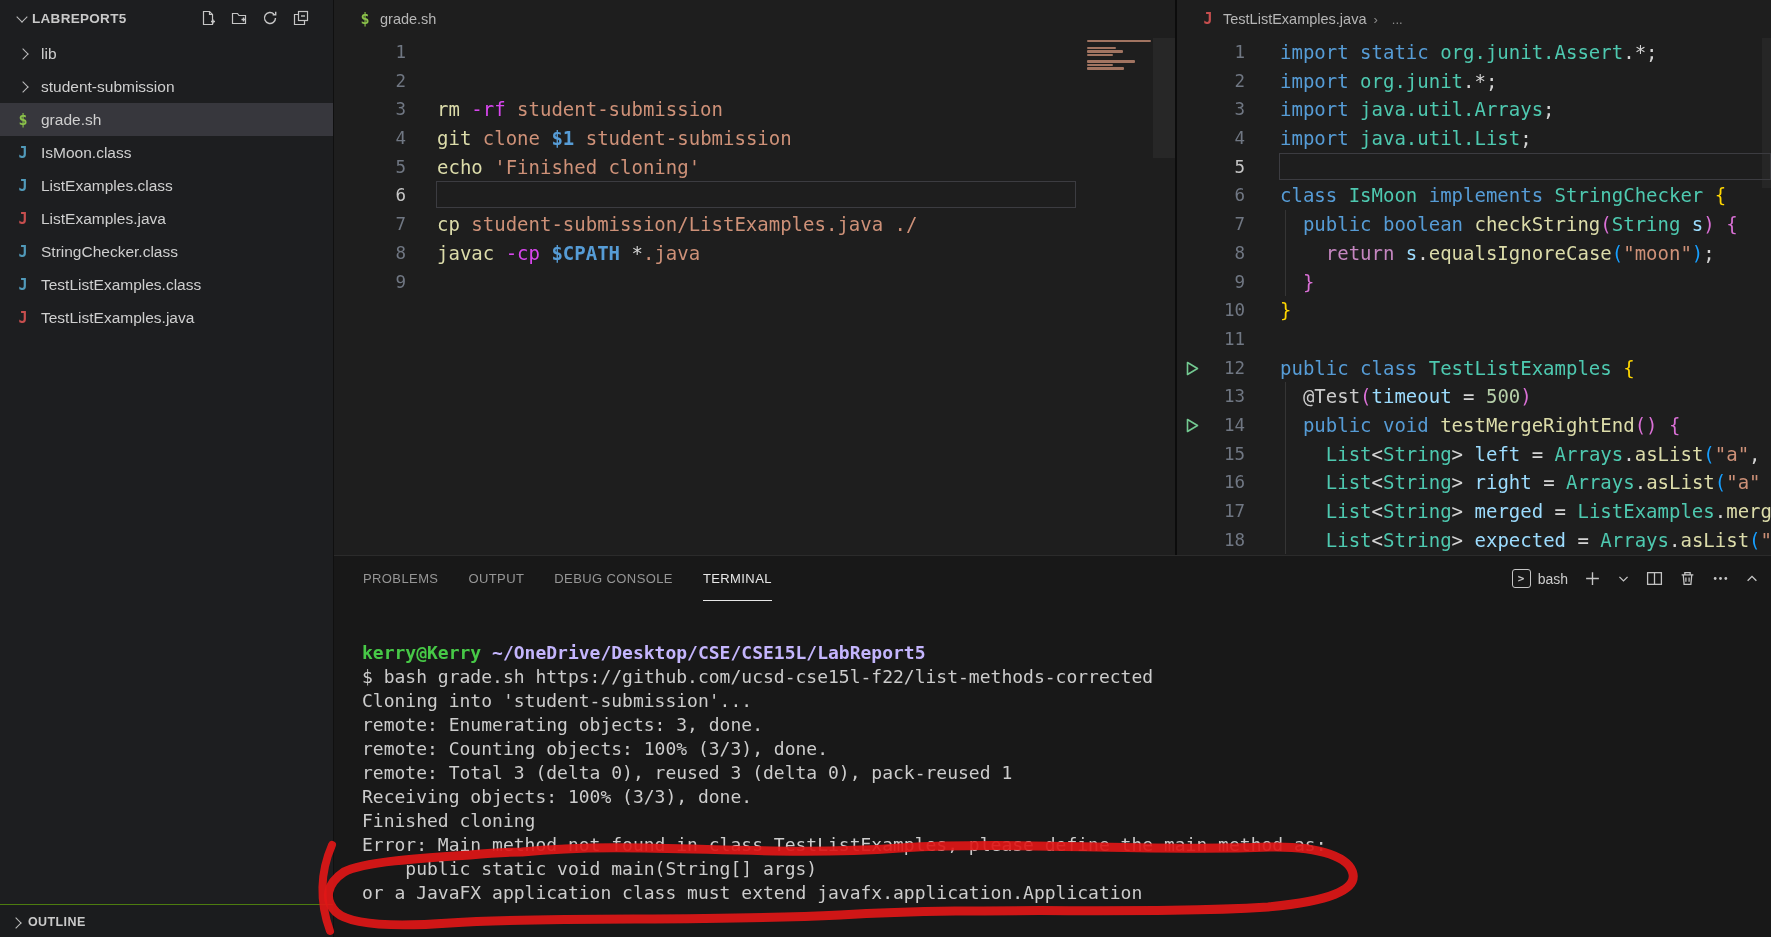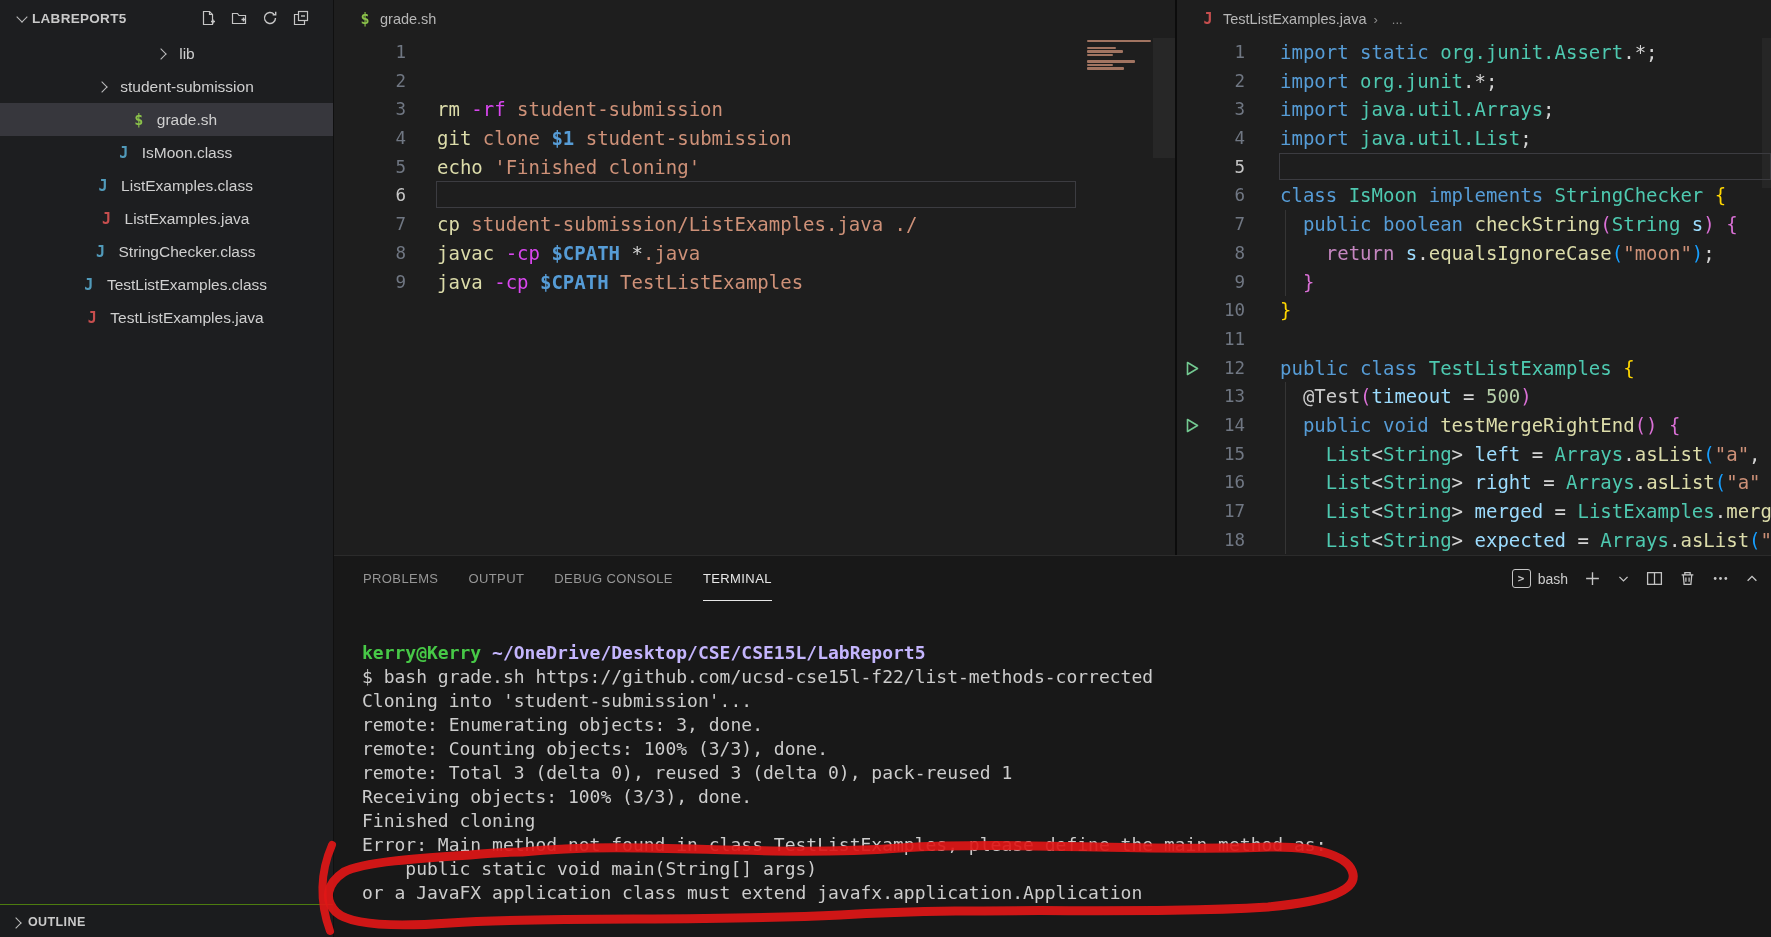--- a/index.html
+++ b/index.html
@@ -8,21 +8,21 @@
   
   .sidebar{position:absolute;left:0;top:0;width:333px;height:937px;background:#1d1e20;border-right:1px solid #101010;}
   .sb-header{position:absolute;left:0;top:0;width:100%;height:36px;display:flex;align-items:center;padding:0 18px;box-sizing:border-box;}
   .sb-title{font-weight:bold;font-size:13.5px;letter-spacing:.3px;color:#c9c9c9;margin-left:6px;flex:0 0 auto;}
   .sb-actions{margin-left:auto;display:flex;gap:15px;align-items:center;padding-right:6px;}
   .sb-actions svg{display:block;cursor:pointer;}
   .chev{display:inline-block;width:7px;height:7px;border-right:1.4px solid #bdbdbd;border-bottom:1.4px solid #bdbdbd;}
   .chev.down{transform:rotate(45deg);margin-top:-3px;}
   .chev.right{transform:rotate(-45deg);}
   .file-list{position:absolute;left:0;top:37px;width:100%;}
-  .row{height:33px;display:flex;align-items:center;font-size:15.5px;color:#cfcfcf;cursor:pointer;justify-content:center;}
+  .row{height:33px;display:flex;align-items:center;font-size:15.5px;color:#cfcfcf;cursor:pointer;}
   .row.sel{background:#37373d;}
   .row .tw{width:22px;display:flex;justify-content:center;flex:0 0 auto;margin-left:12px;}
   .fi{font-family:"DejaVu Sans Mono",monospace;font-weight:bold;font-size:15px;width:22px;text-align:center;flex:0 0 auto;margin-left:12px;}
   .fi.shell{color:#8bc24a;}
   .fi.jblue{color:#519aba;}
   .fi.jred{color:#c74e4e;}
   .row .lbl{margin-left:7px;white-space:nowrap;}
   .outline{position:absolute;left:0;top:904px;width:100%;height:33px;border-top:1px solid #4d7c0f;display:flex;align-items:center;background:#1b1c1e;}
   .outline .lbl{font-weight:bold;font-size:12.5px;letter-spacing:.4px;margin-left:8px;color:#c9c9c9;}
   .outline .tw{margin-left:12px;}
@@ -160,21 +160,21 @@
     </div>
     <div class="code" id="mid-code">
         <div class="cl"><span class="ln">1</span></div>
         <div class="cl"><span class="ln">2</span><span class="lc"></span></div>
         <div class="cl"><span class="ln">3</span><span class="lc"><span class="tk-cmd">rm</span><span class="tk-flag"> -rf</span><span class="tk-arg"> student-submission</span></span></div>
         <div class="cl"><span class="ln">4</span><span class="lc"><span class="tk-cmd">git</span><span class="tk-arg"> clone</span><span class="tk-deref"> $1</span><span class="tk-arg"> student-submission</span></span></div>
         <div class="cl"><span class="ln">5</span><span class="lc"><span class="tk-cmd">echo</span><span class="tk-str"> 'Finished cloning'</span></span></div>
         <div class="cl cur"><div class="lc-box"></div><span class="ln">6</span><span class="lc"></span></div>
         <div class="cl"><span class="ln">7</span><span class="lc"><span class="tk-cmd">cp</span><span class="tk-arg"> student-submission/ListExamples.java ./</span></span></div>
         <div class="cl"><span class="ln">8</span><span class="lc"><span class="tk-cmd">javac</span><span class="tk-flag"> -cp</span><span class="tk-deref"> $CPATH</span><span class="tk-punc"> *</span><span class="tk-arg">.java</span></span></div>
-        <div class="cl"><span class="ln">9</span><span class="lc"><span class="tk-cmd">java</span><span class="tk-flag"> -cp</span><span class="tk-deref"> $CPATH</span><span class="tk-arg"> TestListExamples</span></span></div>
+        <div class="cl"><span class="ln">9</span></div>
       </div>
     <div class="minimap" id="mid-minimap">
         <div class="mm-bar" style="top: 0px; left: 0px; width: 64.4px; background: rgb(206, 145, 120);"></div>
         <div class="mm-bar" style="top: 6.8px; left: 0px; width: 28.75px; background: rgb(206, 145, 120);"></div>
         <div class="mm-bar" style="top: 10.2px; left: 0px; width: 35.65px; background: rgb(206, 145, 120);"></div>
         <div class="mm-bar" style="top: 13.6px; left: 0px; width: 26.45px; background: rgb(206, 145, 120);"></div>
         <div class="mm-bar" style="top: 20.4px; left: 0px; width: 48.3px; background: rgb(206, 145, 120);"></div>
         <div class="mm-bar" style="top: 23.8px; left: 0px; width: 26.45px; background: rgb(206, 145, 120);"></div>
         <div class="mm-bar" style="top: 27.2px; left: 0px; width: 36.8px; background: rgb(206, 145, 120);"></div>
       </div>

